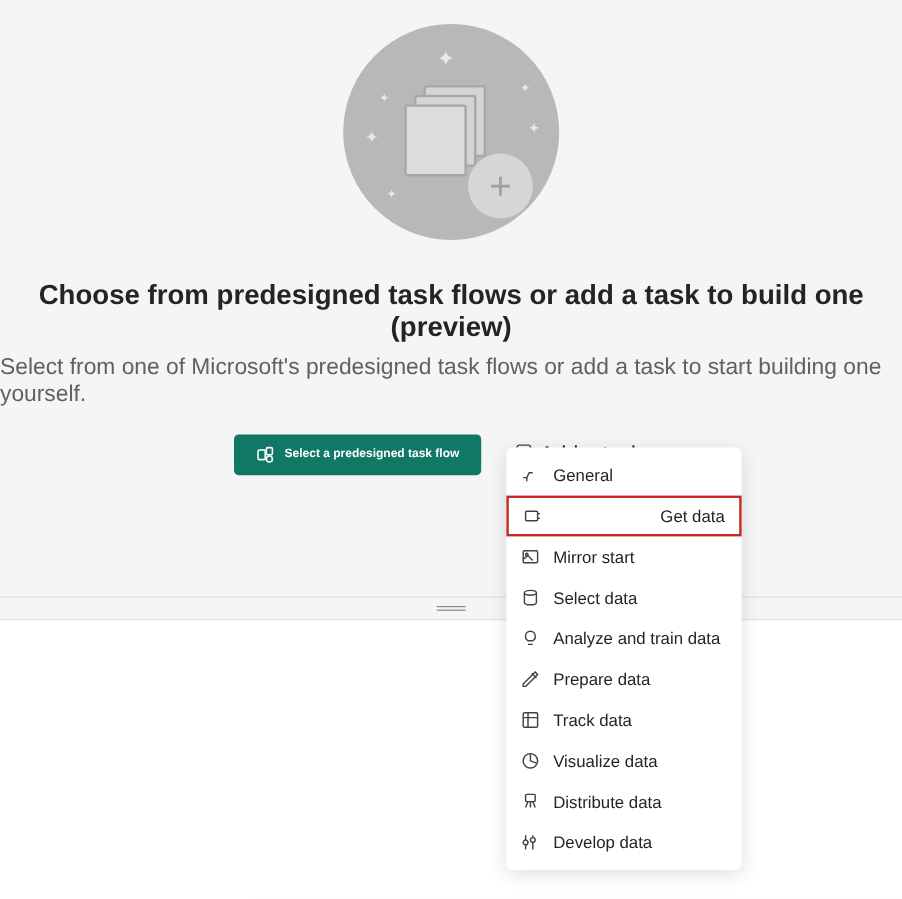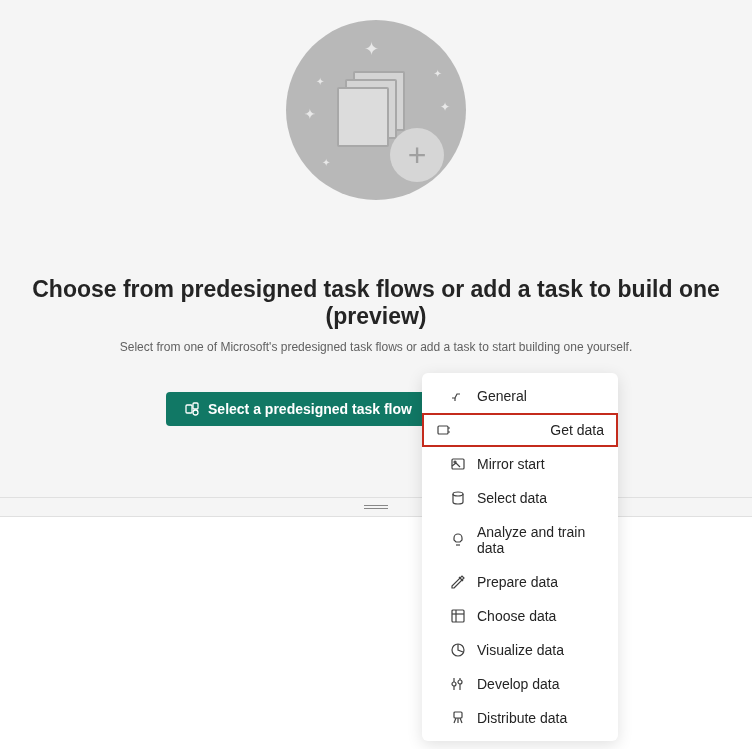--- a/index.html
+++ b/index.html
@@ -77,41 +77,40 @@
       color: #a0a0a0;
       font-size: 32px;
       font-weight: 300;
     }
     .title {
       font-size: 23px;
       font-weight: 600;
       color: #242424;
       margin-bottom: 10px;
       text-align: center;
-      margin-top: 44px;
     }
     .subtitle {
-      font-size: 12px;
+      font-size: 19px;
       color: #616161;
-      margin-bottom: 36px;
-      text-align: right;
+      margin-bottom: 20px;
+      text-align: left;
     }
     .actions {
       display: flex;
       gap: 24px;
       align-items: center;
       position: relative;
     }
     .btn-primary {
       background: #117865;
       color: #fff;
       border: none;
       padding: 9px 18px;
       border-radius: 4px;
-      font-size: 14px;
+      font-size: 10px;
       font-weight: 600;
       cursor: pointer;
       display: flex;
       align-items: center;
       gap: 8px;
     }
     .btn-primary .icon {
       display: inline-flex;
     }
     .btn-secondary {
@@ -157,21 +156,21 @@
       background: #fff;
       border-radius: 6px;
       box-shadow: 0 4px 16px rgba(0,0,0,0.12);
       padding: 6px 0;
       z-index: 10;
     }
     .dropdown-item {
       display: flex;
       align-items: center;
       gap: 11px;
-      padding: 9px 28px;
+      padding: 9px 12px;
       cursor: pointer;
       font-size: 14px;
       color: #242424;
     }
     .dropdown-item.highlighted {
       border: 2.5px solid #c42b1c;
       margin: 0;
       padding: 7px 12px;
       justify-content: space-between;
     }
@@ -312,46 +311,46 @@
     <span>Prepare data</span>
   </div>
   <div class="dropdown-item">
     <span class="dd-icon">
       <svg width="16" height="16" viewBox="0 0 16 16" fill="none" stroke="currentColor" stroke-width="1.2">
         <rect x="2" y="2" width="12" height="12" rx="1"></rect>
         <line x1="2" y1="6" x2="14" y2="6"></line>
         <line x1="6" y1="2" x2="6" y2="14"></line>
       </svg>
     </span>
-    <span>Choose data</span>
+    <span>Track data</span>
   </div>
   <div class="dropdown-item">
     <span class="dd-icon">
       <svg width="16" height="16" viewBox="0 0 16 16" fill="none" stroke="currentColor" stroke-width="1.2">
         <circle cx="8" cy="8" r="6"></circle>
         <path d="M8 2 L8 8 L13 10"></path>
       </svg>
     </span>
     <span>Visualize data</span>
+  </div>
+  <div class="dropdown-item">
+    <span class="dd-icon">
+      <svg width="16" height="16" viewBox="0 0 16 16" fill="none" stroke="currentColor" stroke-width="1.2">
+        <rect x="4" y="2" width="8" height="6" rx="1"></rect>
+        <path d="M6 8 L4 13 M10 8 L12 13 M8 8 L8 13"></path>
+      </svg>
+    </span>
+    <span>Distribute data</span>
   </div>
   <div class="dropdown-item">
     <span class="dd-icon">
       <svg width="16" height="16" viewBox="0 0 16 16" fill="none" stroke="currentColor" stroke-width="1.2">
         <line x1="4" y1="2" x2="4" y2="6"></line>
         <circle cx="4" cy="8" r="2"></circle>
         <line x1="4" y1="10" x2="4" y2="14"></line>
         <line x1="10" y1="2" x2="10" y2="4"></line>
         <circle cx="10" cy="6" r="2"></circle>
         <line x1="10" y1="8" x2="10" y2="14"></line>
       </svg>
     </span>
     <span>Develop data</span>
   </div>
-  <div class="dropdown-item">
-    <span class="dd-icon">
-      <svg width="16" height="16" viewBox="0 0 16 16" fill="none" stroke="currentColor" stroke-width="1.2">
-        <rect x="4" y="2" width="8" height="6" rx="1"></rect>
-        <path d="M6 8 L4 13 M10 8 L12 13 M8 8 L8 13"></path>
-      </svg>
-    </span>
-    <span>Distribute data</span>
-  </div>
 </div>
 
 </body></html>

